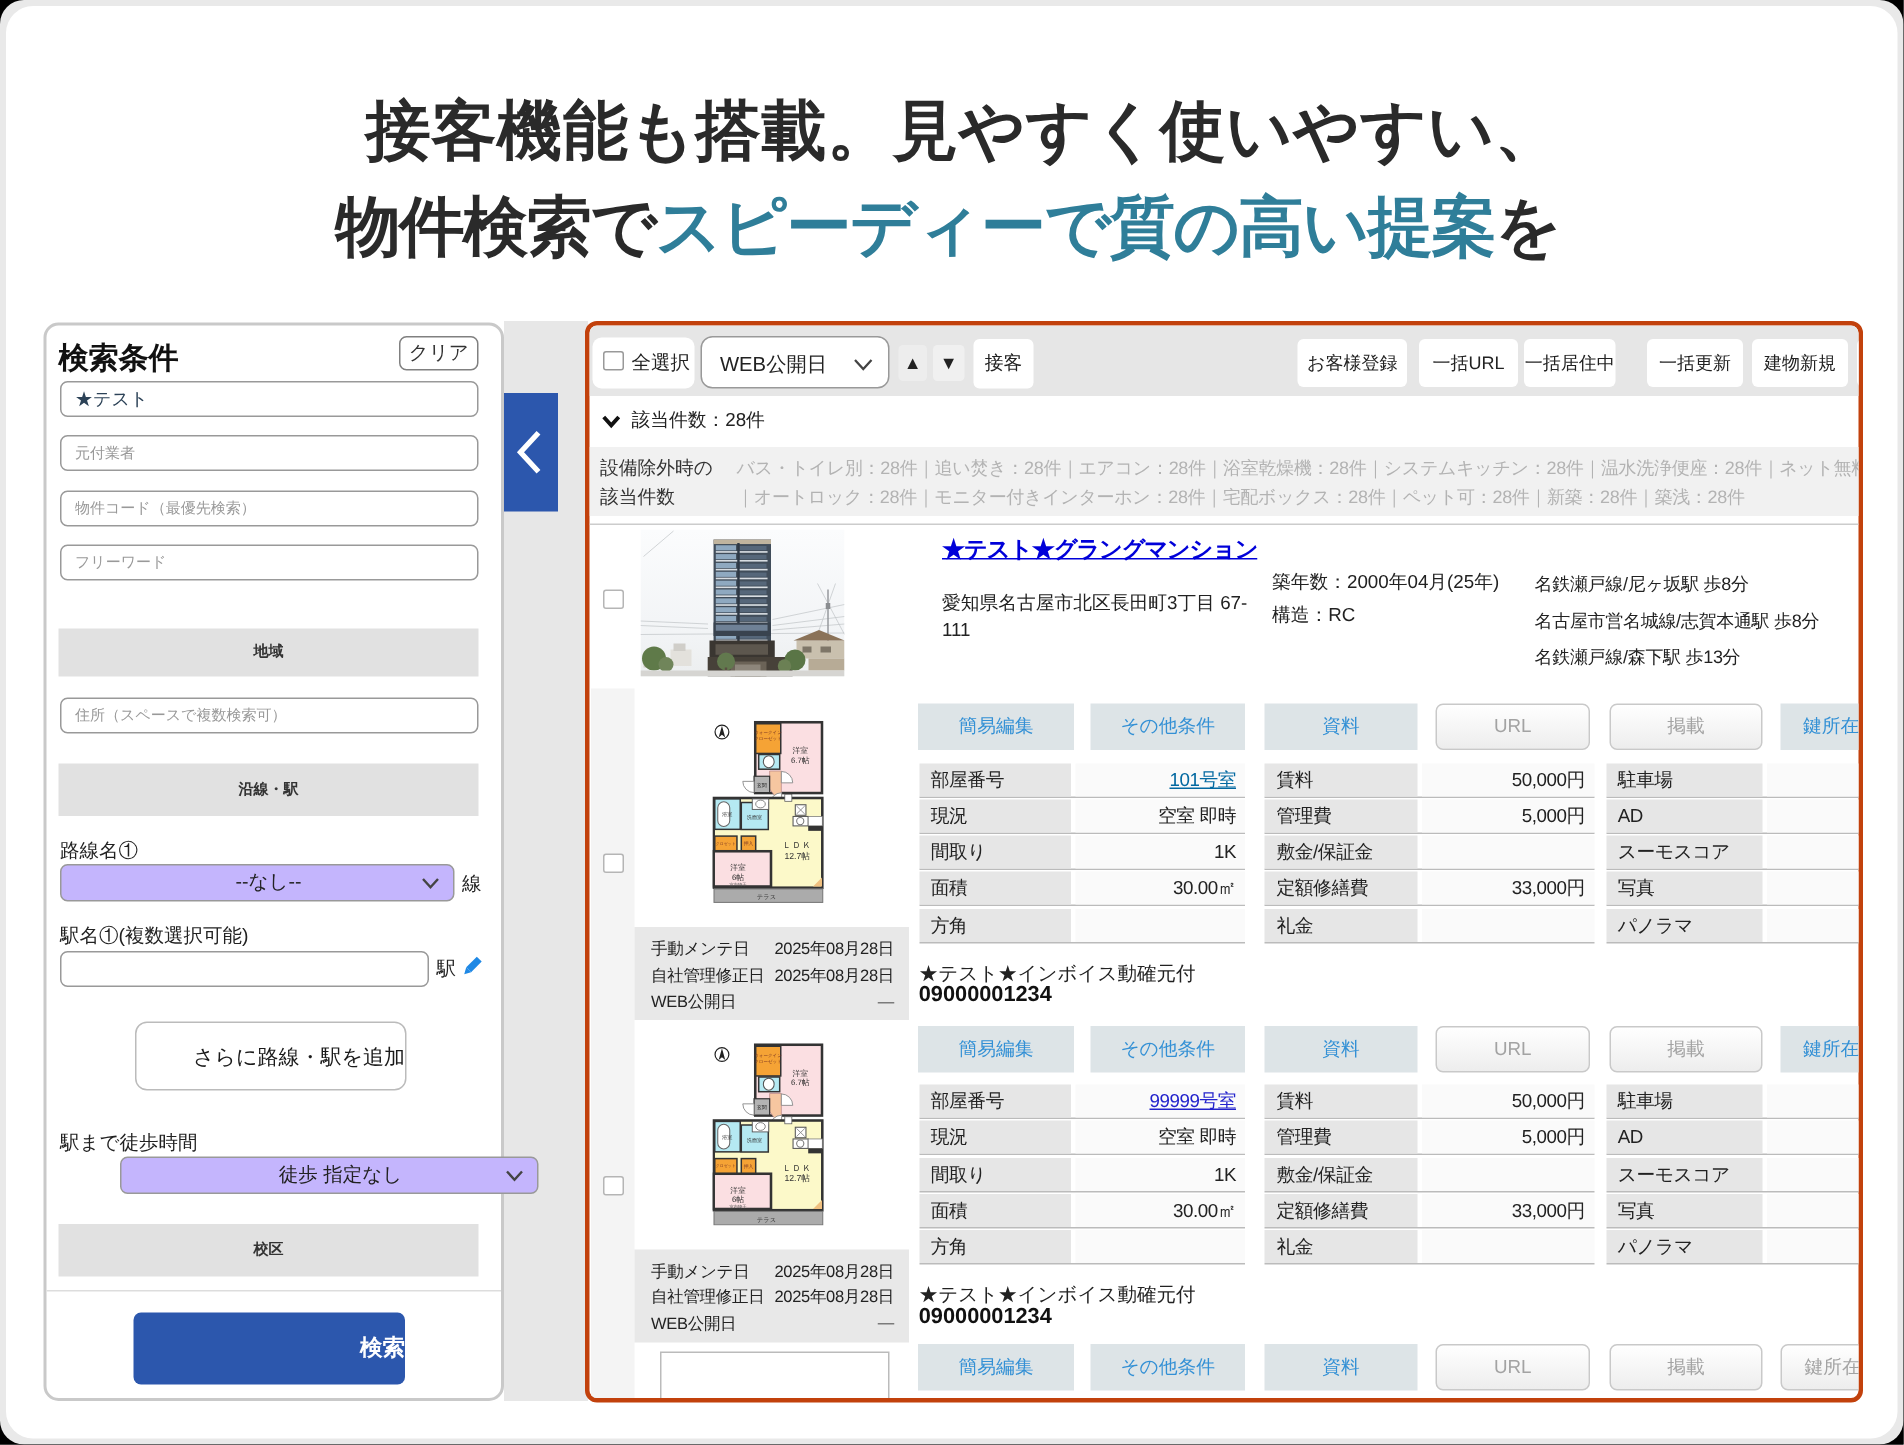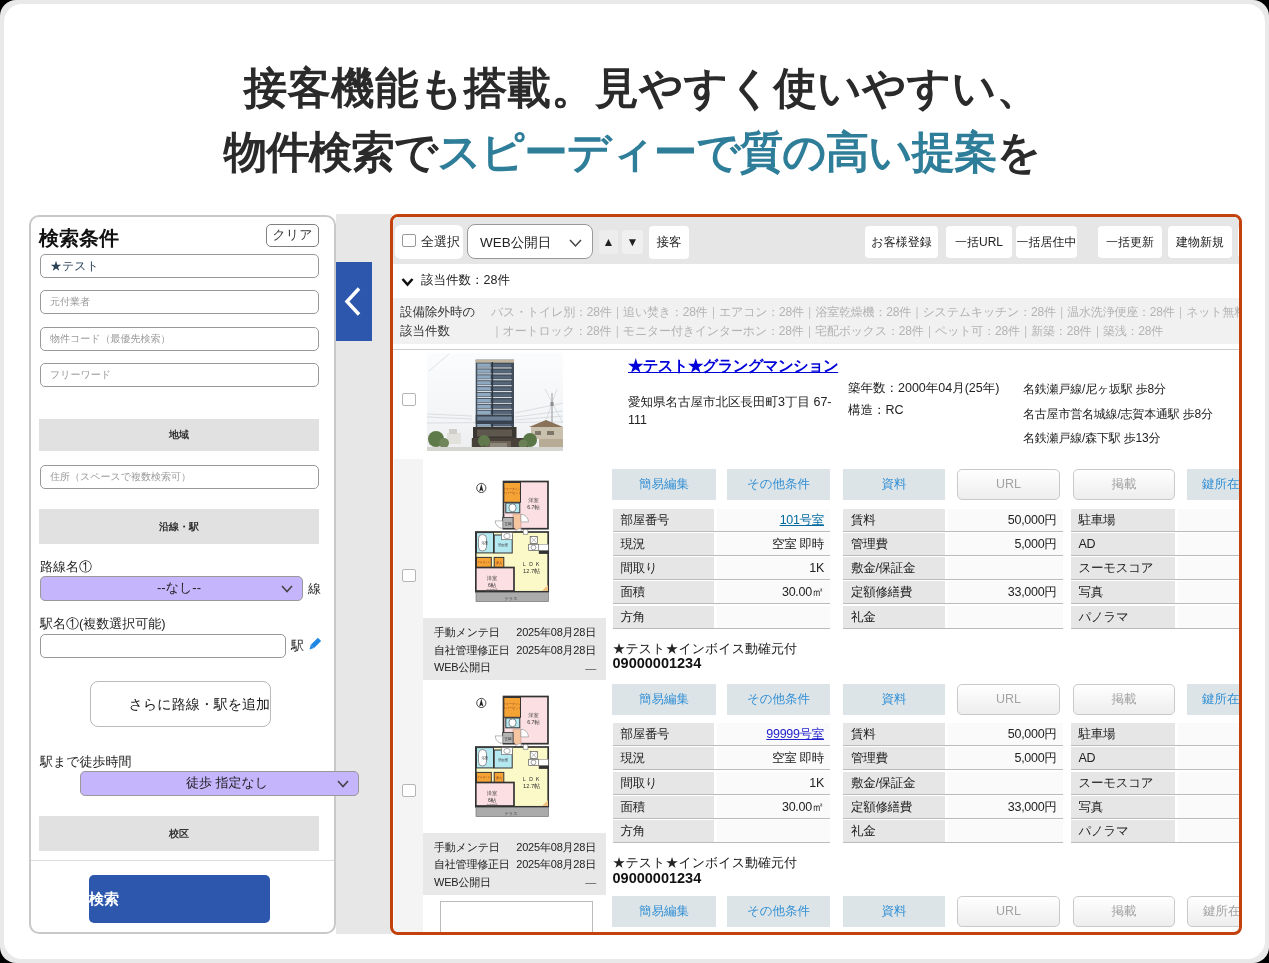--- a/index.html
+++ b/index.html
@@ -83,21 +83,21 @@
             <path d="M6 11 l4.6 0 L8.3 15.2 Z" fill="#1e88e5"></path>
           </g>
         </svg></div>
     <div class="abs" style="left:59px;top:464px;width:181px;height:46px;border:1.5px solid #bbb;border-radius:8px;font-size:14px;font-weight:500;color:#1a1a1a;text-align:right;line-height:44px;white-space:nowrap;">さらに路線・駅を追加</div>
     <div class="abs" style="left:9px;top:536px;font-size:13px;color:#222;">駅まで徒歩時間</div>
     <div class="abs ssel" style="left:9px;top:554px;width:279px;margin-left:40px;">徒歩 指定なし<svg class="chev" width="12" height="8" viewBox="0 0 12 8">
           <polyline points="1,1 6,6.5 11,1" fill="none" stroke="#444" stroke-width="1.6"></polyline>
         </svg></div>
     <div class="abs gbar" style="top:599px;height:35px;line-height:35px;">校区</div>
     <div class="abs" style="left:0;top:643px;width:303px;height:1px;background:#ddd;"></div>
-    <div class="abs" style="left:58px;top:658px;width:181px;height:48px;background:#2c57ad;border-radius:5px;color:#fff;font-size:15px;font-weight:700;text-align:left;line-height:48px;">検索</div>
+    <div class="abs" style="left:58px;top:658px;width:181px;height:48px;background:#2c57ad;border-radius:5px;color:#fff;font-size:15px;font-weight:700;text-align:right;line-height:48px;">検索</div>
   </div>
   <div class="bluetab">
     <svg width="36" height="79" viewBox="0 0 36 79">
         <polyline points="23,26.5 11,39.5 23,52.5" fill="none" stroke="#fff" stroke-width="3.5"></polyline>
       </svg>
   </div>
   <div class="panel" id="panel">
     <div class="tbar"></div>
     <div class="tbtn" style="left:2px;width:68px;top:8px;height:34px;line-height:34px;border-radius:6px;font-size:13px;text-align:left;padding-left:26px;">全選択<span class="cbx" style="left:7px;top:9px;border-color:#999;"></span></div>
     <div class="tbtn" style="left:74px;width:126px;top:7px;height:35px;line-height:35px;border:1px solid #999;border-radius:8px;font-size:13.5px;text-align:left;padding-left:12px;">WEB公開日<svg style="position:absolute;right:10px;top:14px;" width="13" height="9" viewBox="0 0 13 9">

